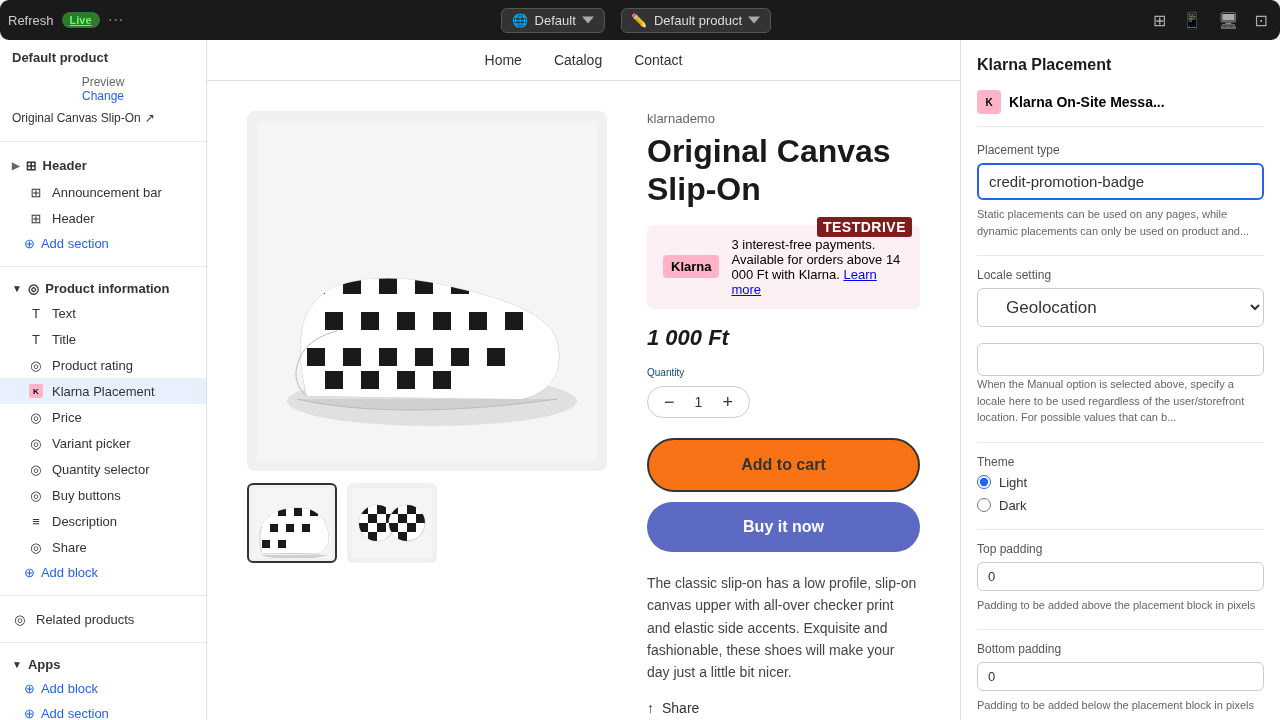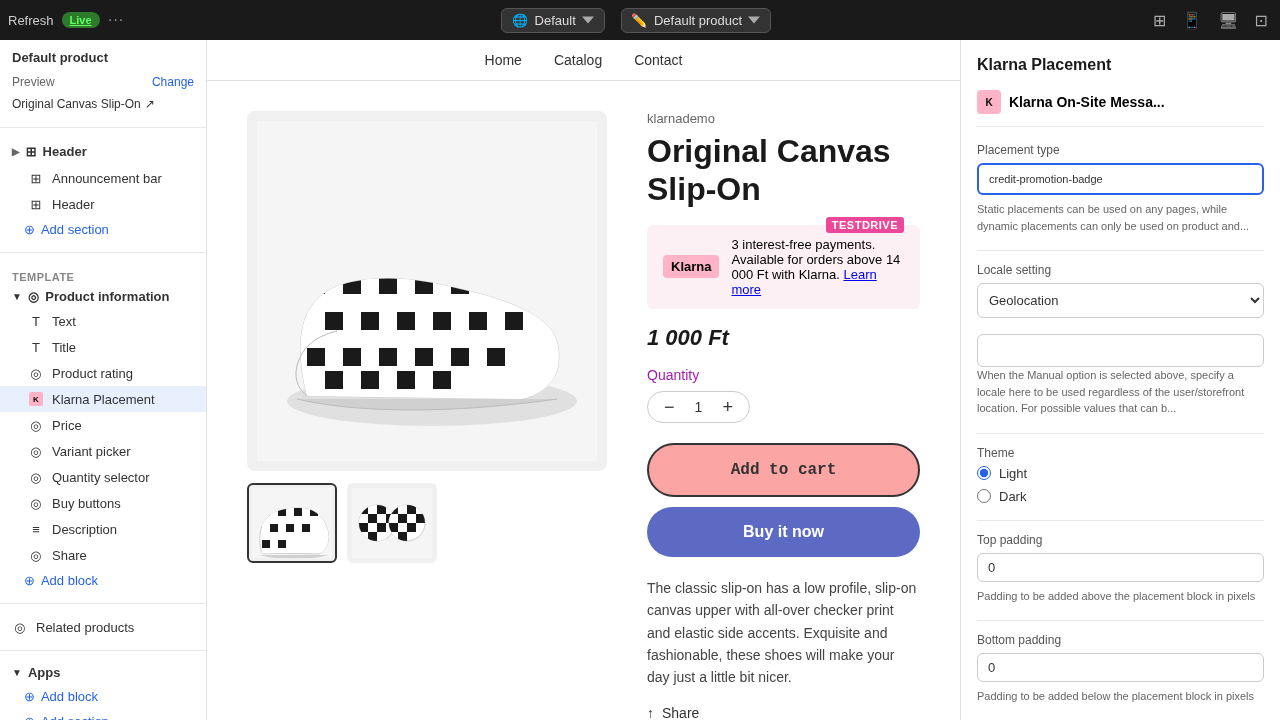--- a/index.html
+++ b/index.html
@@ -1,19 +1,19 @@
 <!DOCTYPE html>
 <html><head>
   <meta charset="utf-8">
   <style>
     * { margin: 0; padding: 0; box-sizing: border-box; }
     body { font-family: -apple-system, BlinkMacSystemFont, 'Segoe UI', sans-serif; font-size: 13px; background: #f0f0f0; display: flex; flex-direction: column; height: 720px; overflow: hidden; }
 
     
-    .topbar { display: flex; align-items: center; height: 40px; background: #1a1a1a; color: #ccc; padding: 0 8px; gap: 8px; flex-shrink: 0; }
+    .topbar { display: flex; align-items: center; height: 40px; background: #1a1a1a; color: #ccc; padding: 0 8px; gap: 8px; flex-shrink: 0; border-radius: 9px; }
     .topbar-refresh { color: #ccc; font-size: 13px; cursor: pointer; }
     .topbar-live-badge { background: #2d7a2d; color: #5eff5e; font-size: 11px; padding: 2px 8px; border-radius: 10px; font-weight: 600; text-decoration: underline; }
     .topbar-dots { color: #888; font-size: 16px; cursor: pointer; }
     .topbar-center { flex: 1; display: flex; align-items: center; justify-content: center; gap: 16px; }
     .topbar-select { background: #333; color: #ddd; border: 1px solid #555; border-radius: 6px; padding: 4px 10px; font-size: 13px; display: flex; align-items: center; gap: 6px; cursor: pointer; }
     .topbar-select svg { width: 12px; height: 12px; fill: #aaa; }
     .topbar-right { display: flex; align-items: center; gap: 8px; }
     .topbar-icon-btn { background: none; border: none; color: #aaa; font-size: 16px; cursor: pointer; padding: 4px; }
 
     
@@ -24,21 +24,21 @@
     .sidebar-section { padding: 6px 0; }
     .sidebar-section-header { padding: 6px 12px; font-size: 13px; font-weight: 600; color: #333; cursor: pointer; display: flex; align-items: center; gap: 6px; }
     .sidebar-section-header .chevron { font-size: 10px; color: #666; }
     .sidebar-item { display: flex; align-items: center; gap: 8px; padding: 5px 12px 5px 28px; color: #333; font-size: 13px; cursor: pointer; }
     .sidebar-item .item-icon { width: 16px; height: 16px; display: flex; align-items: center; justify-content: center; flex-shrink: 0; }
     .sidebar-add-btn { display: flex; align-items: center; gap: 6px; padding: 5px 12px 5px 24px; color: #2563eb; font-size: 13px; cursor: pointer; }
     .sidebar-divider { height: 1px; background: #e8e8e8; margin: 4px 0; }
     .sidebar-label { padding: 8px 12px 2px; font-size: 11px; font-weight: 600; color: #888; text-transform: uppercase; letter-spacing: 0.5px; }
     .sidebar-main-section { padding: 4px 12px; font-size: 13px; font-weight: 600; color: #333; cursor: pointer; display: flex; align-items: center; gap: 6px; }
     .sidebar-main-section .chevron { font-size: 10px; }
-    .preview-row { display: flex; align-items: center; justify-content: space-between; padding: 6px 12px; }
+    .preview-row { display: flex; align-items: center; justify-content: space-between; padding: 6px 12px; flex-direction: column; }
     .preview-label { font-size: 12px; color: #666; }
     .preview-change { font-size: 12px; color: #2563eb; cursor: pointer; }
     .preview-product { display: flex; align-items: center; gap: 4px; padding: 2px 12px 6px; font-size: 12px; color: #333; }
     .klarna-item { background: #e8f0fe; }
     .klarna-icon { width: 14px; height: 14px; background: #FFB3C7; border-radius: 2px; display: flex; align-items: center; justify-content: center; font-size: 8px; font-weight: bold; color: #000; }
 
     
     .canvas { flex: 1; overflow-y: auto; background: #e8e8e8; display: flex; flex-direction: column; }
     .store-header { background: #fff; padding: 12px 0; display: flex; justify-content: center; gap: 32px; border-bottom: 1px solid #e0e0e0; flex-shrink: 0; }
     .store-nav-item { font-size: 14px; color: #333; cursor: pointer; }
@@ -48,44 +48,44 @@
     .product-main-img .shoe-visual { width: 340px; height: 340px; }
     .product-thumbs { display: flex; gap: 10px; }
     .thumb { width: 90px; height: 80px; background: #f0f0f0; border-radius: 6px; overflow: hidden; display: flex; align-items: center; justify-content: center; border: 2px solid transparent; cursor: pointer; }
     .thumb.active { border-color: #333; }
     .thumb-img { width: 80px; height: 70px; }
     .product-details { flex: 1; }
     .product-brand { font-size: 13px; color: #666; margin-bottom: 6px; }
     .product-title { font-size: 32px; font-weight: 700; color: #1a1a1a; margin-bottom: 16px; line-height: 1.2; }
     .klarna-widget { background: #fdf0f4; border-radius: 6px; padding: 12px 16px; margin-bottom: 16px; display: flex; align-items: center; gap: 12px; position: relative; }
     .klarna-logo { background: #FFB3C7; border-radius: 4px; padding: 4px 8px; font-size: 13px; font-weight: 700; color: #000; }
-    .testdrive-badge { position: absolute; top: -8px; right: 16px; background: #ec4899; color: #fff; font-size: 11px; font-weight: 700; padding: 2px 6px; border-radius: 3px; letter-spacing: 0.5px; }
+    .testdrive-badge { position: absolute; top: -8px; right: 8px; background: #7f1d1d; color: #fff; font-size: 14px; font-weight: 700; padding: 2px 6px; border-radius: 3px; letter-spacing: 0.5px; }
     .product-price { font-size: 22px; font-weight: 600; color: #1a1a1a; margin-bottom: 16px; font-style: italic; }
-    .quantity-label { font-size: 14px; color: #a21caf; margin-bottom: 8px; }
+    .quantity-label { font-size: 10px; color: #0c4a6e; margin-bottom: 8px; }
     .quantity-control { display: flex; align-items: center; gap: 0; border: 1px solid #ccc; border-radius: 20px; width: fit-content; padding: 4px 4px; margin-bottom: 20px; }
     .qty-btn { background: none; border: none; font-size: 18px; color: #333; cursor: pointer; padding: 2px 12px; line-height: 1; }
     .qty-value { font-size: 14px; color: #333; padding: 0 8px; min-width: 24px; text-align: center; }
-    .add-to-cart-btn { width: 100%; padding: 16px; border: 2px solid #333; border-radius: 30px; background: #fca5a5; font-size: 16px; font-weight: 600; color: #333; cursor: pointer; margin-bottom: 10px; font-family: Liberation Mono, monospace; }
+    .add-to-cart-btn { width: 100%; padding: 16px; border: 2px solid #333; border-radius: 30px; background: #f97316; font-size: 16px; font-weight: 600; color: #333; cursor: pointer; margin-bottom: 10px; }
     .buy-now-btn { width: 100%; padding: 16px; border: none; border-radius: 30px; background: #5c6ac4; font-size: 16px; font-weight: 600; color: #fff; cursor: pointer; margin-bottom: 20px; }
     .product-description { font-size: 14px; color: #444; line-height: 1.6; margin-bottom: 16px; }
     .share-row { display: flex; align-items: center; gap: 8px; font-size: 14px; color: #333; cursor: pointer; }
 
     
     .right-panel { width: 320px; background: #fff; border-left: 1px solid #e0e0e0; overflow-y: auto; flex-shrink: 0; padding: 16px; }
     .panel-title { font-size: 16px; font-weight: 700; color: #1a1a1a; margin-bottom: 16px; }
     .klarna-app-header { display: flex; align-items: center; gap: 8px; margin-bottom: 16px; padding-bottom: 12px; border-bottom: 1px solid #e8e8e8; }
     .klarna-app-logo { width: 24px; height: 24px; background: #FFB3C7; border-radius: 4px; display: flex; align-items: center; justify-content: center; font-size: 10px; font-weight: 700; }
     .klarna-app-name { font-size: 14px; font-weight: 600; }
     .field-group { margin-bottom: 16px; }
     .field-label { font-size: 12px; color: #555; margin-bottom: 6px; font-weight: 500; }
-    .field-input { width: 100%; border: 2px solid #2563eb; border-radius: 6px; padding: 8px 10px; font-size: 11px; color: #333; outline: none; }
+    .field-input { width: 100%; border: 2px solid #2563eb; border-radius: 6px; padding: 8px 10px; font-size: 15px; color: #333; outline: none; }
     .field-input-normal { width: 100%; border: 1px solid #ccc; border-radius: 6px; padding: 8px 10px; font-size: 13px; color: #333; outline: none; }
     .field-description { font-size: 11px; color: #666; margin-top: 6px; line-height: 1.5; }
     .field-description-clipped { font-size: 11px; color: #666; margin-top: 6px; line-height: 1.5; overflow: hidden; max-height: 60px; }
-    .locale-select { width: 100%; border: 1px solid #ccc; border-radius: 6px; padding: 8px 7px; font-size: 13px; color: #333; background: #fff; }
+    .locale-select { width: 100%; border: 1px solid #ccc; border-radius: 6px; padding: 8px 24px; font-size: 17px; color: #333; background: #fff; }
     .radio-group { display: flex; flex-direction: column; gap: 8px; }
     .radio-item { display: flex; align-items: center; gap: 8px; font-size: 13px; color: #333; cursor: pointer; }
     .radio-item input[type="radio"] { accent-color: #2563eb; width: 14px; height: 14px; }
     .padding-input { width: 100%; border: 1px solid #ccc; border-radius: 6px; padding: 6px 10px; font-size: 13px; color: #333; }
     .section-divider { height: 1px; background: #e8e8e8; margin: 12px 0; }
     .field-text-clipped { font-size: 11px; color: #666; line-height: 1.5; overflow: hidden; display: -webkit-box; -webkit-line-clamp: 4; -webkit-box-orient: vertical; }
 
     
     ::-webkit-scrollbar { width: 6px; }
     ::-webkit-scrollbar-track { background: #f0f0f0; }
@@ -158,21 +158,20 @@
       </div>
       <div class="sidebar-add-btn">
         <span>⊕</span>
         <span>Add section</span>
       </div>
     </div>
 
     <div class="sidebar-divider"></div>
 
     <div class="sidebar-section">
-      <div class="sidebar-label">Template</div>
       <div class="sidebar-main-section">
         <span class="chevron">▼</span>
         <span>◎</span>
         <span>Product information</span>
       </div>
       <div class="sidebar-item">
         <span class="item-icon">T</span>
         <span>Text</span>
       </div>
       <div class="sidebar-item">

